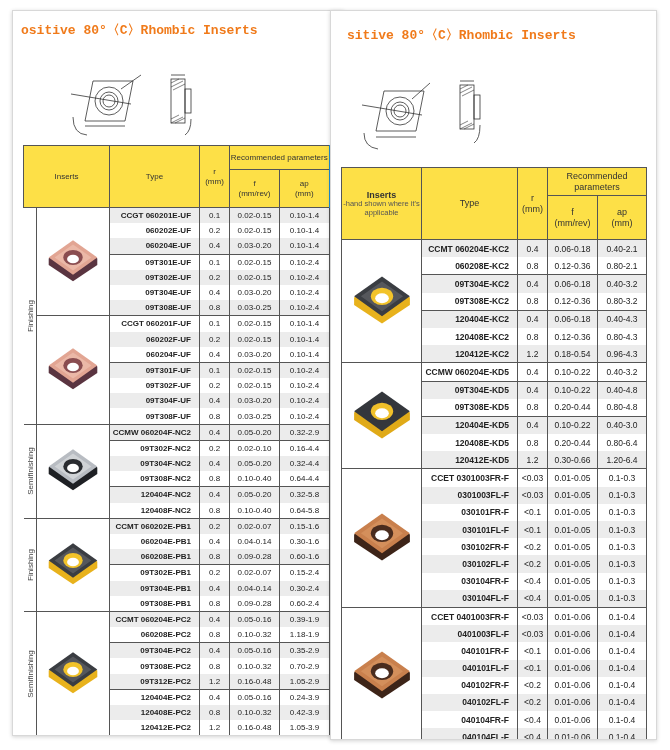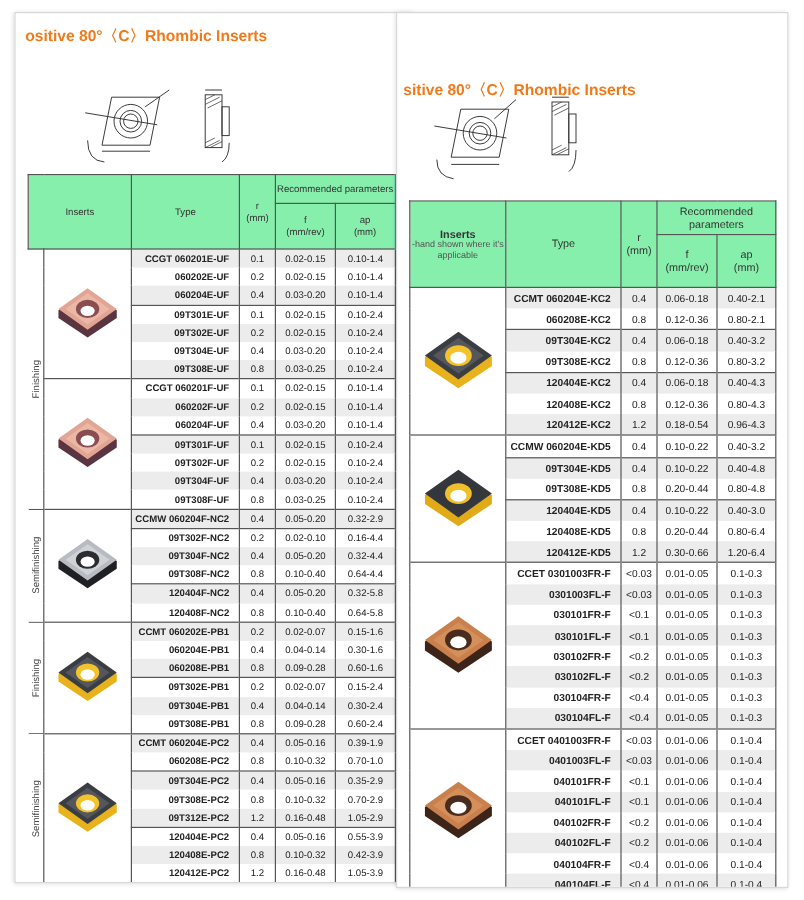--- a/index.html
+++ b/index.html
@@ -1,23 +1,23 @@
 <!DOCTYPE html>
 <html><head>
 <meta charset="utf-8">
 <style>
   html, body { margin:0; padding:0; }
   body { width:670px; height:750px; background:#ffffff; position:relative; overflow:hidden; font-family:"Liberation Sans", sans-serif; }
   .panel { position:absolute; background:#fff; border:1px solid #d8d8d8; box-shadow:0 1px 4px rgba(0,0,0,0.18); overflow:hidden; }
   #left-panel { left:12px; top:10px; width:330px; height:724px; }
   #right-panel { left:330px; top:10px; width:325px; height:728px; z-index:2; }
-  .title { position:absolute; color:#f07a1a; font-weight:bold; font-size:13px; white-space:nowrap; }
+  .title { position:absolute; color:#f07a1a; font-weight:bold; font-size:13px; white-space:nowrap;font-family:Liberation Mono, monospace; }
   .drawing { position:absolute; }
   table.spec { position:absolute; border-collapse:collapse; table-layout:fixed; font-size:8px; color:#222; }
-  table.spec th { background:#86efac; font-weight:normal; color:#333; border:1px solid #555; text-align:center; line-height:1.15; padding:0; }
+  table.spec th { background:#fde047; font-weight:normal; color:#333; border:1px solid #555; text-align:center; line-height:1.15; padding:0; }
   table.spec td { border-left:1px solid #555; border-right:1px solid #555; text-align:center; padding:0; white-space:nowrap; }
   table.spec td.type { font-weight:bold; text-align:right; padding-right:8px; }
   table.spec tr.alt td.val, table.spec tr.alt td.type { background:#ececec; }
   table.spec tr.grp td { border-top:1px solid #555; }
   table.spec td.img { background:#fff; border-top:1px solid #555; vertical-align:middle; }
   table.spec td.sect { background:#fff; border-top:1px solid #555; border-left:none; width:12px; position:relative; }
   .sect-label { position:absolute; left:50%; top:50%; transform:translate(-50%,-50%) rotate(-90deg); font-size:8px; color:#444; white-space:nowrap; }
   #left-table { left:10px; top:134px; width:306px; }
   #left-table td { height:15.2px; }
   #right-table { left:10px; top:156px; width:305px; }
@@ -284,21 +284,21 @@
   </svg></span></td>
           <td class="type">CCMT 060204E-PC2</td>
           <td class="val">0.4</td>
           <td class="val">0.05-0.16</td>
           <td class="val">0.39-1.9</td>
         </tr>
         <tr class="data-row">
           <td class="type">060208E-PC2</td>
           <td class="val">0.8</td>
           <td class="val">0.10-0.32</td>
-          <td class="val">0.70-1.0</td>
+          <td class="val">1.18-1.9</td>
         </tr>
         <tr class="data-row alt grp">
           <td class="type">09T304E-PC2</td>
           <td class="val">0.4</td>
           <td class="val">0.05-0.16</td>
           <td class="val">0.35-2.9</td>
         </tr>
         <tr class="data-row">
           <td class="type">09T308E-PC2</td>
           <td class="val">0.8</td>
@@ -308,40 +308,40 @@
         <tr class="data-row alt">
           <td class="type">09T312E-PC2</td>
           <td class="val">1.2</td>
           <td class="val">0.16-0.48</td>
           <td class="val">1.05-2.9</td>
         </tr>
         <tr class="data-row grp">
           <td class="type">120404E-PC2</td>
           <td class="val">0.4</td>
           <td class="val">0.05-0.16</td>
-          <td class="val">0.55-3.9</td>
+          <td class="val">0.24-3.9</td>
         </tr>
         <tr class="data-row alt">
           <td class="type">120408E-PC2</td>
           <td class="val">0.8</td>
           <td class="val">0.10-0.32</td>
           <td class="val">0.42-3.9</td>
         </tr>
         <tr class="data-row">
           <td class="type">120412E-PC2</td>
           <td class="val">1.2</td>
           <td class="val">0.16-0.48</td>
           <td class="val">1.05-3.9</td>
         </tr>
       </tbody>
   </table>
 </div>
 
 <div class="panel" id="right-panel">
-  <div class="title" style="left:5px; top:15px;margin-top:40px;">sitive  80°〈C〉Rhombic Inserts</div>
+  <div class="title" style="left:16px; top:15px;">sitive  80°〈C〉Rhombic Inserts</div>
 
   <svg class="drawing" style="left:25px; top:64px;" width="140" height="80" viewBox="0 0 140 80">
     <g fill="none" stroke="#333" stroke-width="0.8">
       <polygon points="28,16 68,16 60,56 20,56"></polygon>
       <circle cx="44" cy="36" r="14"></circle>
       <circle cx="44" cy="36" r="9"></circle>
       <circle cx="44" cy="36" r="6"></circle>
       <line x1="6" y1="30" x2="66" y2="40"></line>
       <line x1="56" y1="24" x2="74" y2="8"></line>
       <line x1="20" y1="62" x2="60" y2="62"></line>

